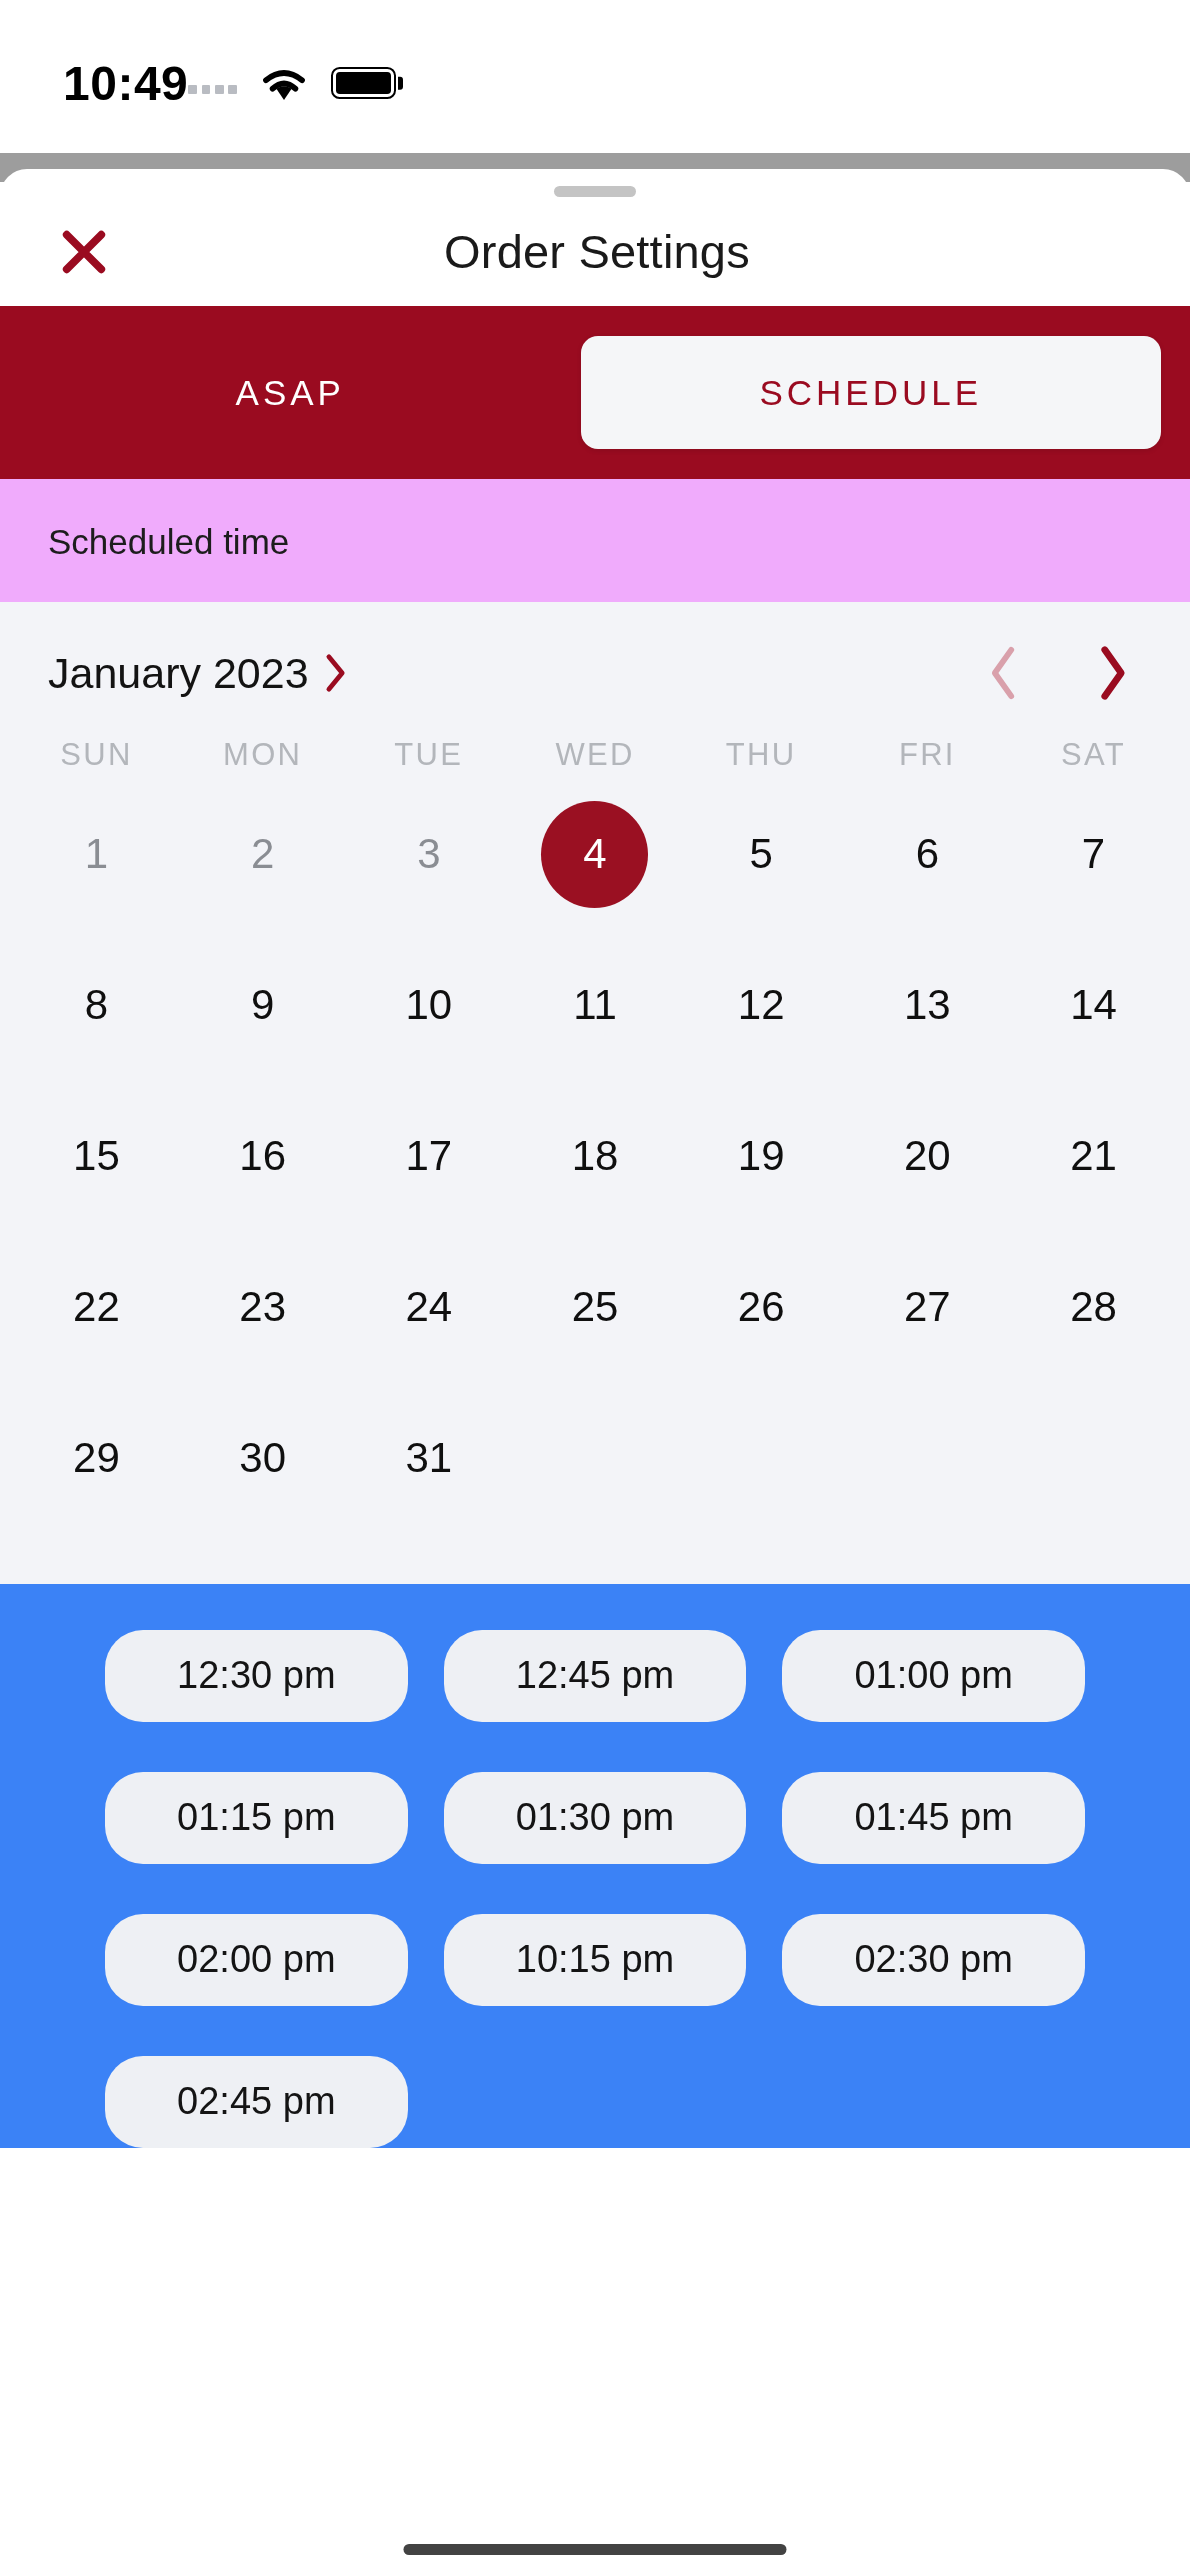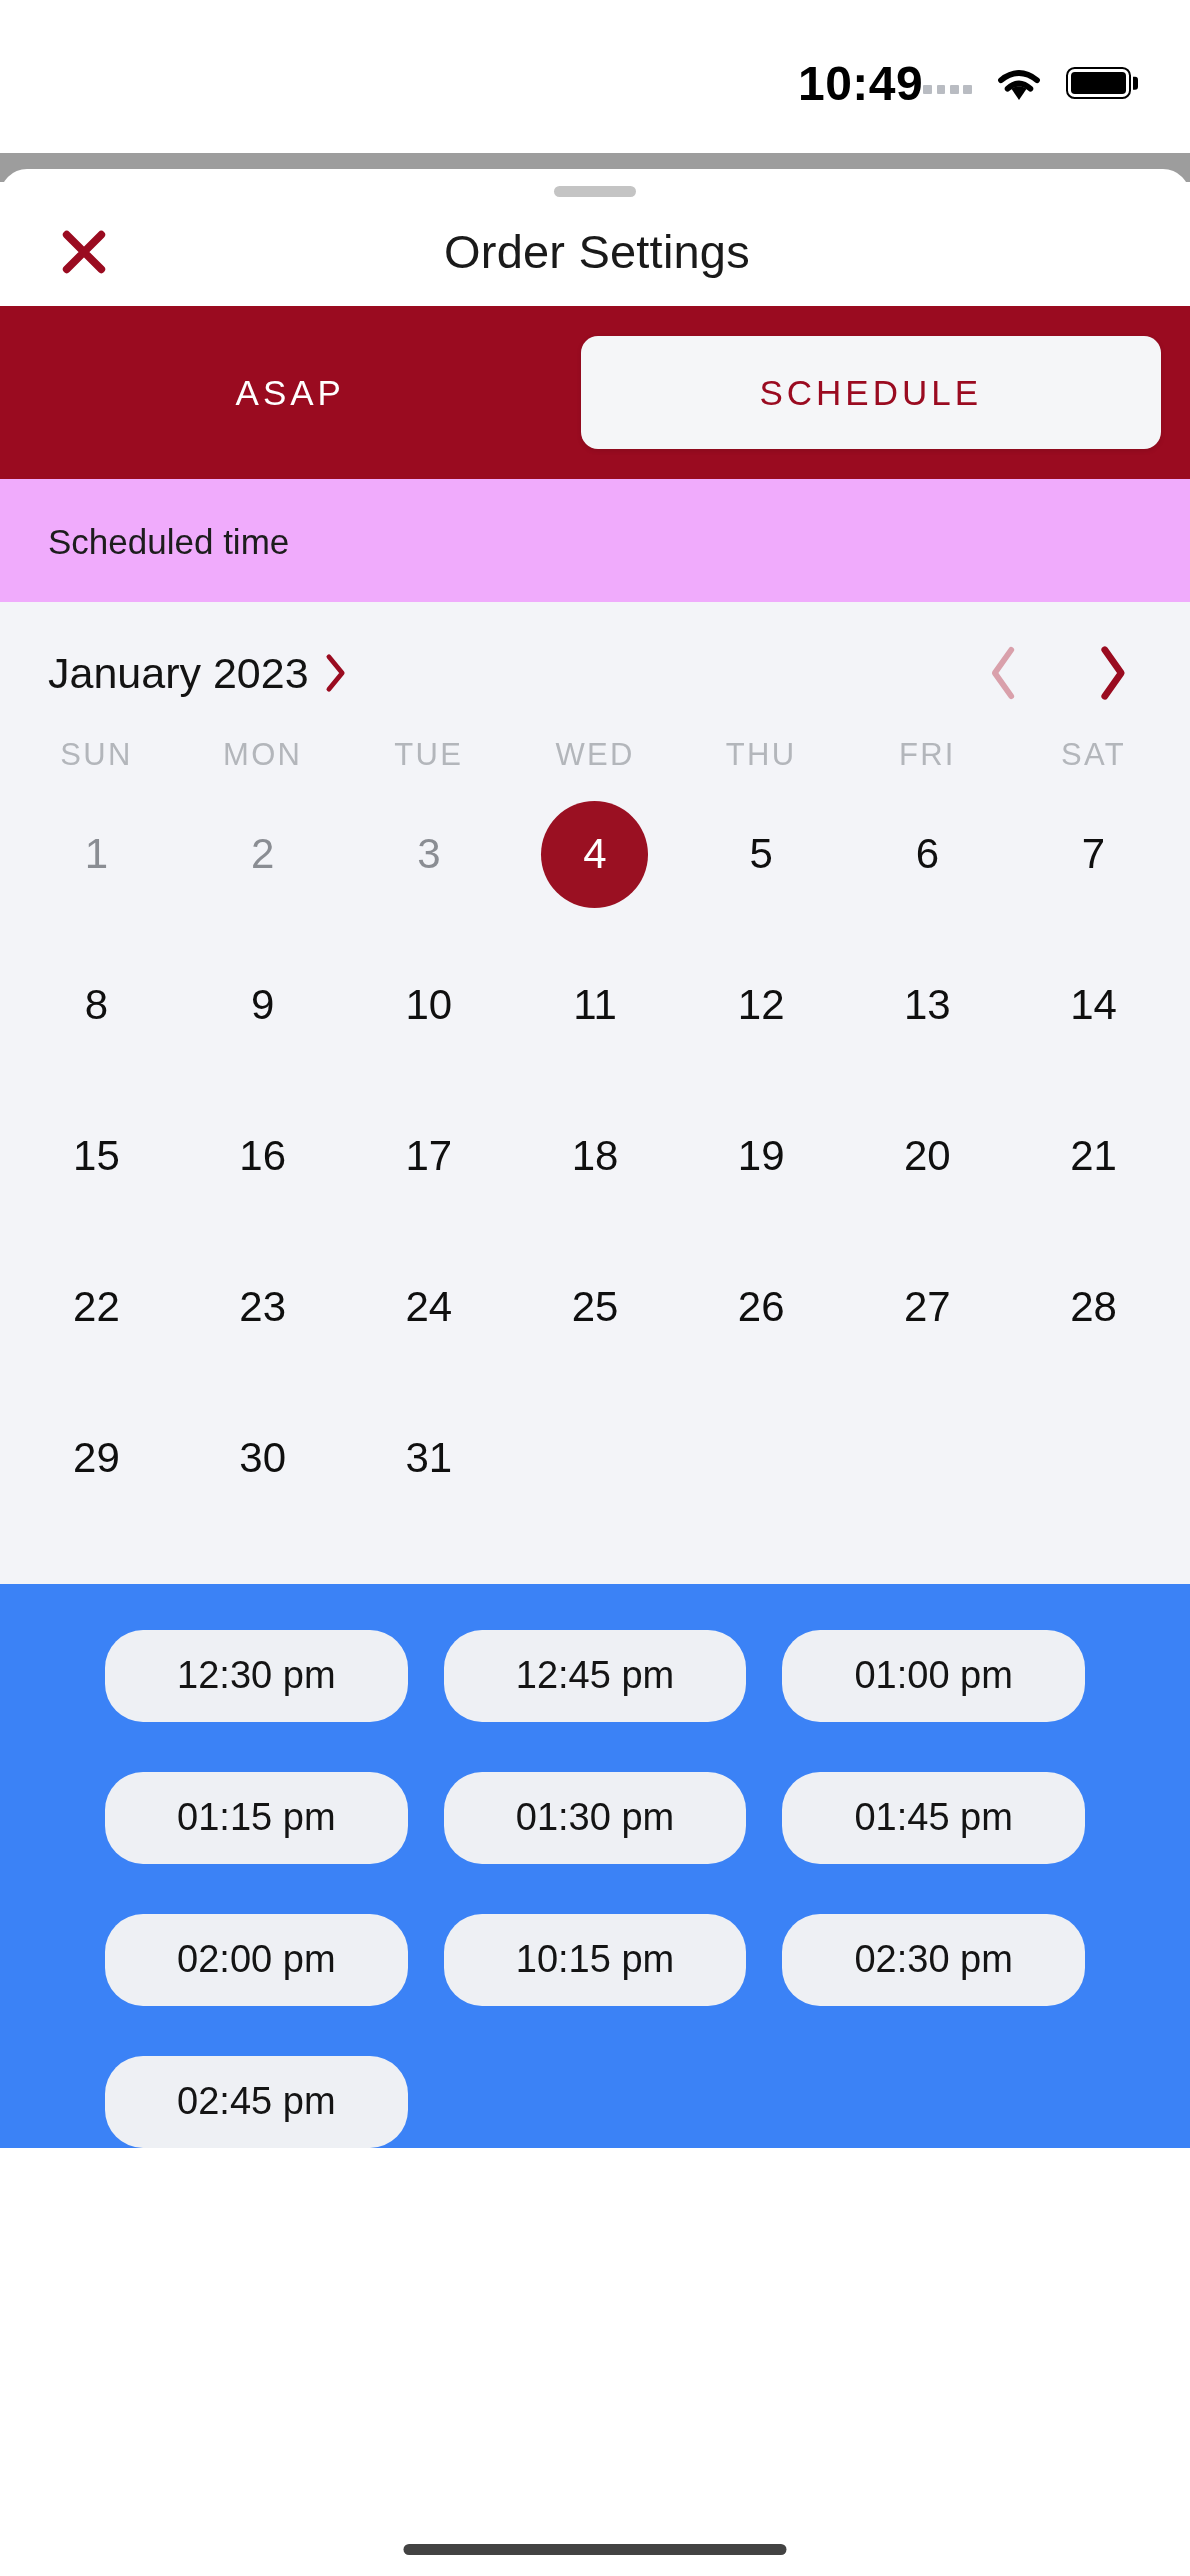--- a/index.html
+++ b/index.html
@@ -6,21 +6,21 @@
   html, body {
     width:1190px; height:2576px;
     background:#ffffff;
     font-family:"Liberation Sans", sans-serif;
     overflow:hidden;
   }
 
   
   .status-bar{
     height:153px;
-    display:flex; align-items:center; justify-content:flex-end;
+    display:flex; align-items:center; justify-content:flex-start;
     padding:0 59px 0 63px;
     background:#ffffff;
     position:relative;
   }
   .status-time{
     font-size:48px; font-weight:700; color:#000;
     letter-spacing:0.5px; margin-top:13.4px;
   }
   .status-right{ display:flex; align-items:center; gap:21px; margin-top:13.4px; }
   .sig-dots{ display:flex; align-items:flex-end; gap:4.8px; height:21px; }

